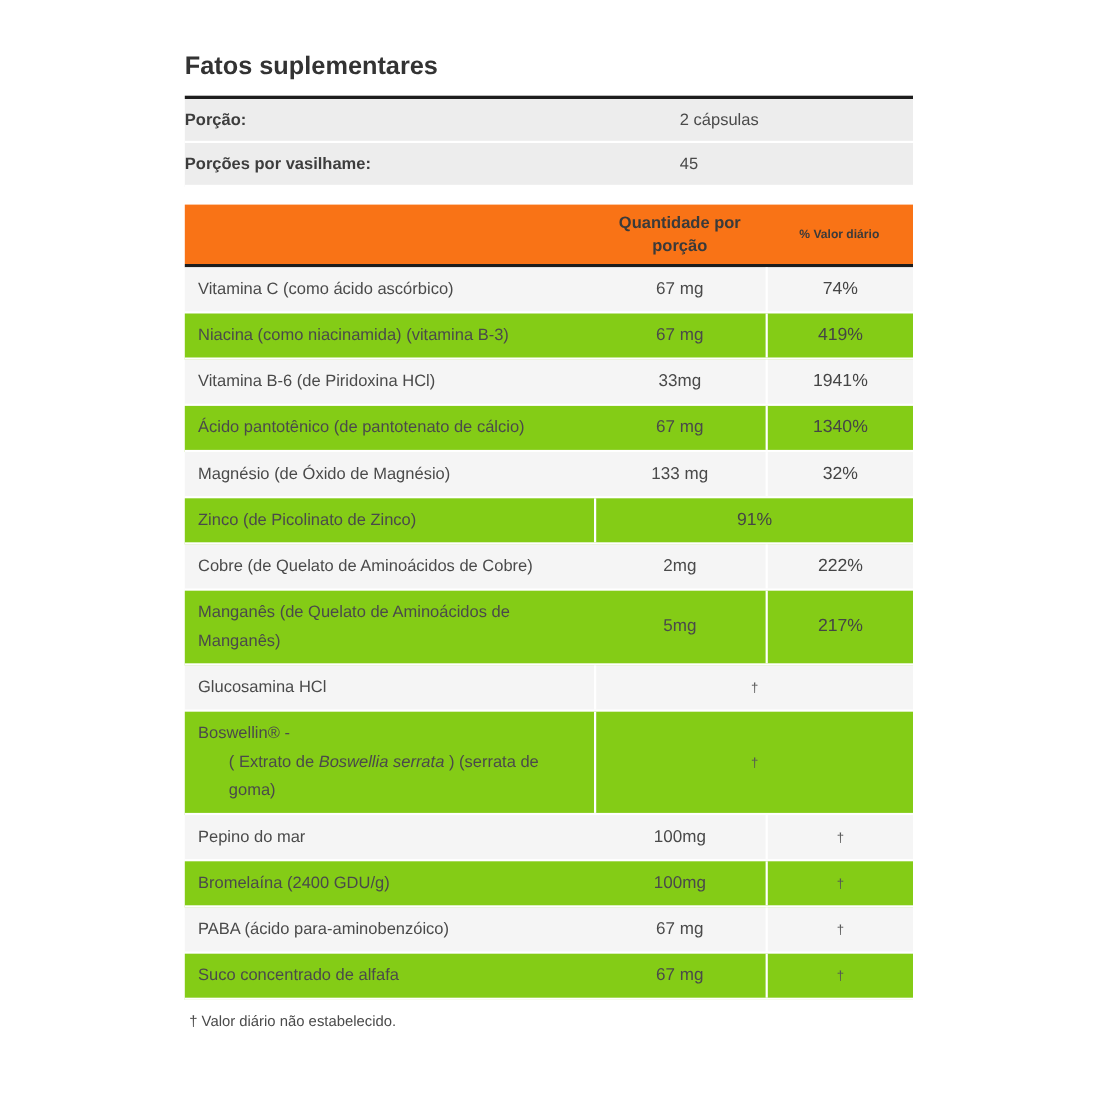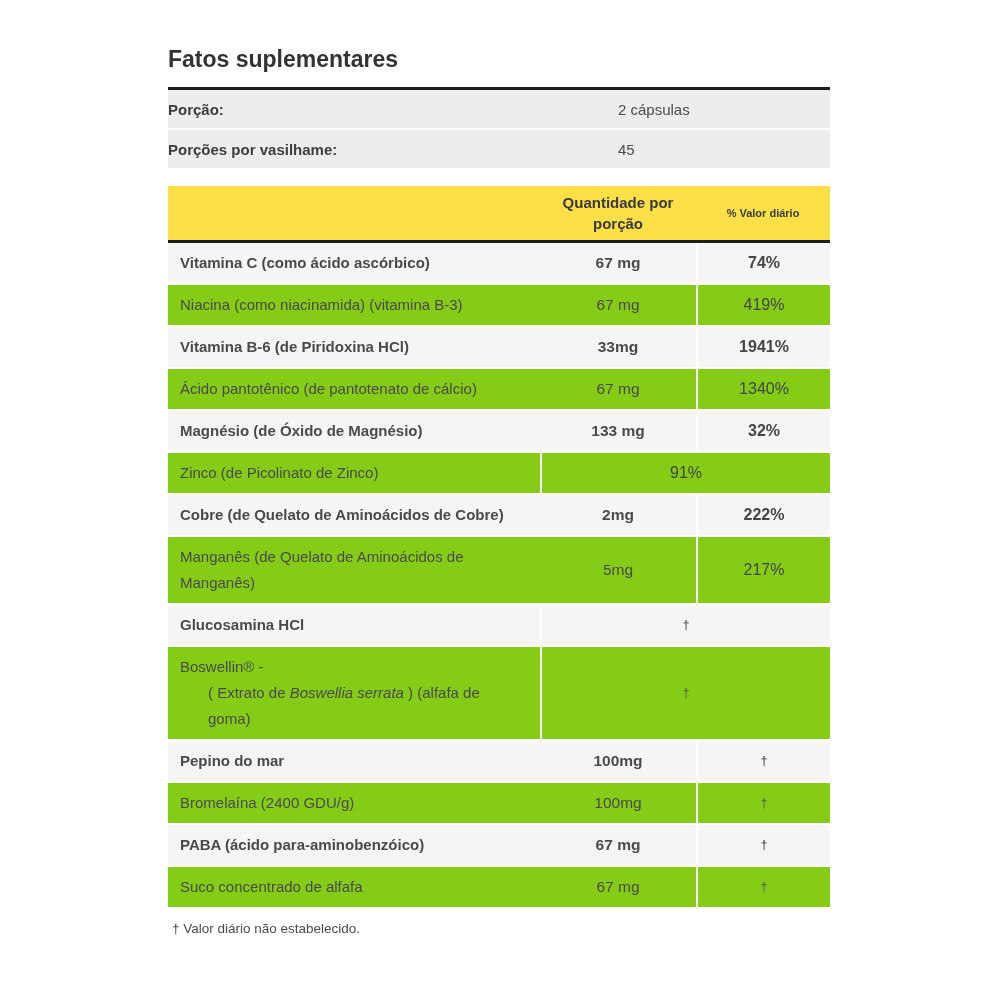--- a/index.html
+++ b/index.html
@@ -45,21 +45,21 @@
     position: absolute;
     left: 450px;
     font-size: 15px;
     color: #4a4a4a;
   }
   .spacer { height: 16px; }
   
   .header-row {
     display: flex;
     min-height: 54px;
-    background: #fde047;
+    background: #f97316;
   }
   .header-namecell { width: 372px; box-sizing: border-box; }
   .header-amount {
     width: 156px;
     box-sizing: border-box;
     padding: 6px 14px;
     display: flex;
     align-items: center;
     justify-content: center;
     text-align: center;
@@ -77,21 +77,21 @@
     font-size: 11px;
     color: #3a3a3a;
     white-space: nowrap;
   }
   
   .row {
     display: flex;
     border-bottom: 2px solid #ffffff;
     min-height: 40px;
   }
-  .stripe-a { background: #f5f5f5; font-weight: bold; }
+  .stripe-a { background: #f5f5f5; }
   .stripe-b { background: #84cc16; }
   .cell-name {
     width: 372px;
     box-sizing: border-box;
     padding: 7px 20px 7px 12px;
     display: flex;
     flex-direction: column;
     justify-content: center;
     font-size: 15px;
     line-height: 26px;
@@ -206,21 +206,21 @@
   </div>
 
   <div class="row stripe-a">
     <div class="cell-name">Glucosamina HCl</div>
     <div class="cell-dv dagger">†</div>
   </div>
 
   <div class="row stripe-b">
     <div class="cell-name">
           <div class="name-line"><span>Boswellin® -</span></div>
-          <div class="name-line indent"><span>( Extrato de </span><span class="italic">Boswellia serrata</span><span> ) (alfafa de</span></div>
+          <div class="name-line indent"><span>( Extrato de </span><span class="italic">Boswellia serrata</span><span> ) (serrata de</span></div>
           <div class="name-line indent"><span>goma)</span></div>
         </div>
     <div class="cell-dv dagger">†</div>
   </div>
 
   <div class="row stripe-a">
     <div class="cell-name">Pepino do mar</div>
     <div class="cell-amount">100mg</div>
     <div class="cell-dv dagger">†</div>
   </div>

